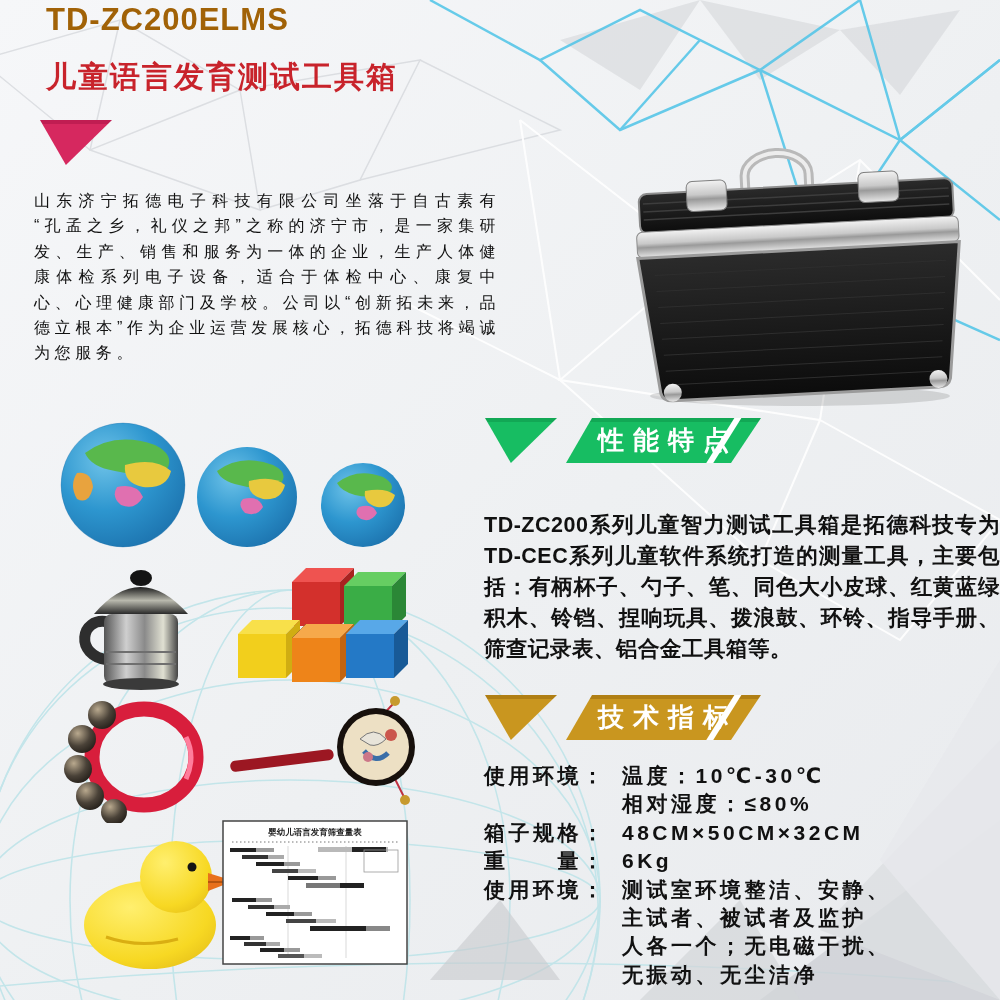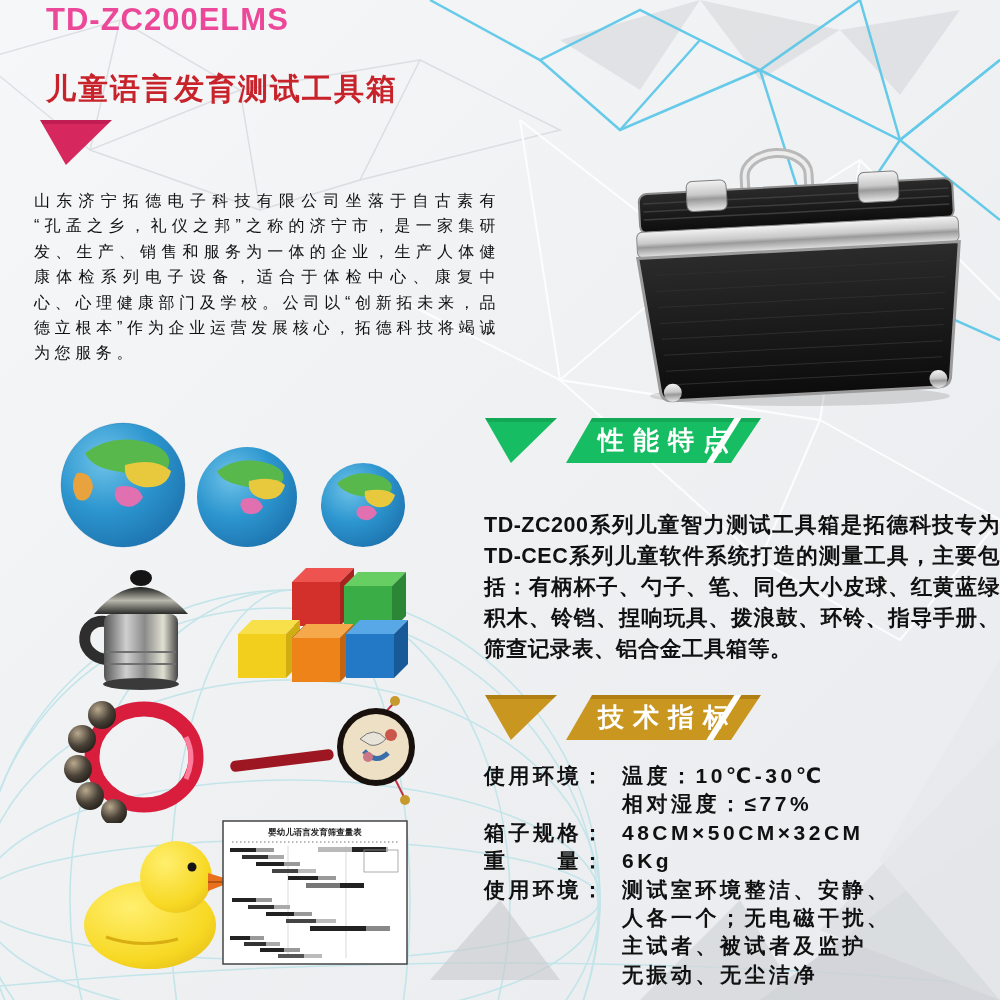--- a/index.html
+++ b/index.html
@@ -5,22 +5,22 @@
   html,body{margin:0;padding:0;}
   body{
     width:1000px;height:1000px;overflow:hidden;position:relative;
     font-family:"Liberation Sans","DejaVu Sans",sans-serif;
     background:linear-gradient(135deg,#f6f7f9 0%,#eef0f2 55%,#e9ebee 100%);
   }
   .bg{position:absolute;inset:0;z-index:0;}
   .layer{position:absolute;z-index:2;}
 
   
-  .model-title{left:46px;top:2px;font-size:31px;font-weight:bold;color:#ec4899;letter-spacing:1px;}
-  .name-title{left:46px;top:57px;font-size:30px;font-weight:bold;color:#c8232b;letter-spacing:2px;margin-top:12px;}
+  .model-title{left:46px;top:2px;font-size:31px;font-weight:bold;color:#a16207;letter-spacing:1px;}
+  .name-title{left:46px;top:57px;font-size:30px;font-weight:bold;color:#c8232b;letter-spacing:2px;}
 
   
   .ribbon{display:flex;align-items:stretch;height:45px;}
   .ribbon .wedge{width:72px;clip-path:polygon(0 0,100% 0,36% 100%);margin-right:9px;flex:none;}
   .ribbon .bar{position:relative;flex:1;clip-path:polygon(26px 0,100% 0,calc(100% - 30px) 100%,0 100%);
     display:flex;align-items:center;justify-content:center;}
   .ribbon .bar .slash{position:absolute;top:-10%;right:34px;width:7px;height:120%;background:#fff;transform:skewX(-32deg);}
   .ribbon .bar span{color:#fff;font-size:26px;font-weight:bold;letter-spacing:9px;text-indent:9px;}
   .ribbon.red  .wedge,.ribbon.red  .bar{background:linear-gradient(#c01d52 0 9%,#d6285f 9%);}
   .ribbon.green .wedge,.ribbon.green .bar{background:linear-gradient(#12a855 0 9%,#17bd62 9%);}
@@ -169,41 +169,41 @@
     <i class="slash"></i>
   </div>
 </div>
 <div class="layer specs">
   <div class="spec-row">
       <span class="lab">使用环境：</span>
       <span class="val">温度：10℃-30℃</span>
     </div>
   <div class="spec-row">
       <span class="lab"></span>
-      <span class="val">相对湿度：≤77%</span>
+      <span class="val">相对湿度：≤80%</span>
     </div>
   <div class="spec-row">
       <span class="lab">箱子规格：</span>
       <span class="val">48CM×50CM×32CM</span>
     </div>
   <div class="spec-row">
       <span class="lab">重　　量：</span>
       <span class="val">6Kg</span>
     </div>
   <div class="spec-row">
       <span class="lab">使用环境：</span>
       <span class="val">测试室环境整洁、安静、</span>
     </div>
   <div class="spec-row">
       <span class="lab"></span>
+      <span class="val">主试者、被试者及监护</span>
+    </div>
+  <div class="spec-row">
+      <span class="lab"></span>
       <span class="val">人各一个；无电磁干扰、</span>
-    </div>
-  <div class="spec-row">
-      <span class="lab"></span>
-      <span class="val">主试者、被试者及监护</span>
     </div>
   <div class="spec-row">
       <span class="lab"></span>
       <span class="val">无振动、无尘洁净</span>
     </div>
 </div>
 
 <div class="ill" style="left:55px;top:413px;">
   <svg width="360" height="140" viewBox="0 0 360 140">
     <defs>

